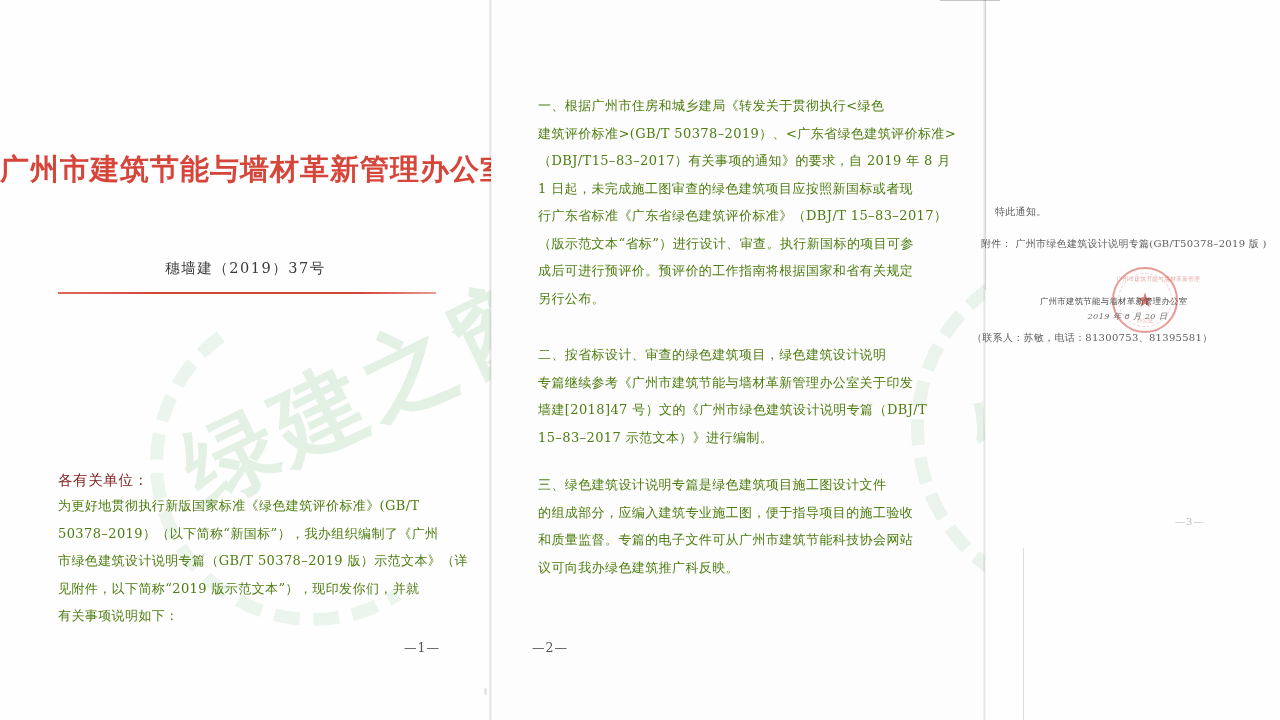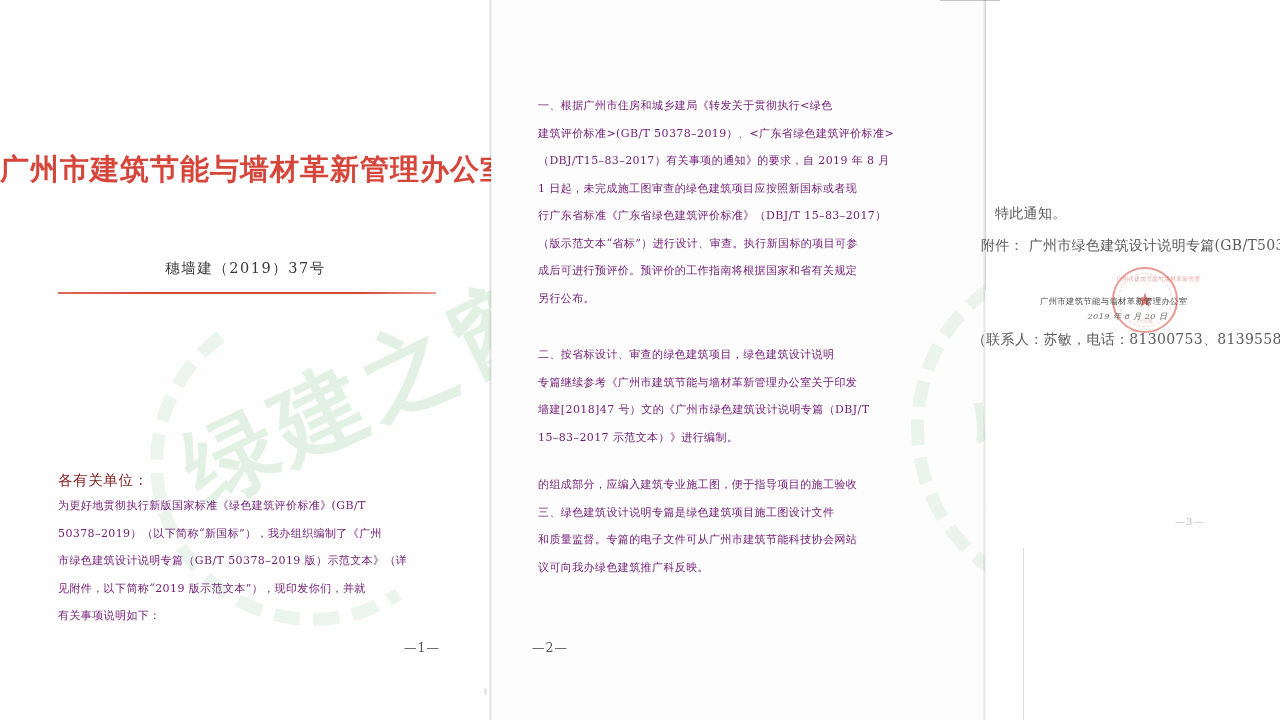--- a/index.html
+++ b/index.html
@@ -100,23 +100,23 @@
     position: absolute;
     top: 471px;
     left: 58px;
     font-size: 14.5px;
     color: #7f1d1d;
     letter-spacing: 0.6px;
   }
 
   .body-para {
     position: absolute;
-    font-size: 11px;
+    font-size: 13px;
     line-height: 27.5px;
-    color: #701a75;
+    color: #4d7c0f;
     letter-spacing: 0.4px;
     text-align: justify;
   }
   .p1-para {
     top: 492px;
     left: 58px;
     width: 383px;
   }
   .p1-para .ln { display:block; white-space:nowrap; }
 
@@ -136,21 +136,21 @@
     width: 400px;
   }
   .p2-para .ln { display:block; white-space:nowrap; }
   .p2-a { top: 92px; }
   .p2-b { top: 341px; }
   .p2-c { top: 471px; }
 
   
   .p3-text {
     position: absolute;
-    font-size: 14px;
+    font-size: 10px;
     color: #5c5c5c;
     letter-spacing: 0.3px;
     white-space: nowrap;
   }
   .p3-notice { top: 205px; left: 995px; }
   .p3-attach { top: 237px; left: 981px; }
   .p3-contact { top: 331px; left: 972px; }
 
   .sign-block {
     position: absolute;
@@ -315,22 +315,22 @@
   </div>
 
   <div class="body-para p2-para p2-b">
     <span class="ln">二、按省标设计、审查的绿色建筑项目，绿色建筑设计说明</span>
     <span class="ln">专篇继续参考《广州市建筑节能与墙材革新管理办公室关于印发</span>
     <span class="ln">墙建[2018]47 号）文的《广州市绿色建筑设计说明专篇（DBJ/T</span>
     <span class="ln">15–83–2017 示范文本）》进行编制。</span>
   </div>
 
   <div class="body-para p2-para p2-c">
+    <span class="ln">三、绿色建筑设计说明专篇是绿色建筑项目施工图设计文件</span>
     <span class="ln">的组成部分，应编入建筑专业施工图，便于指导项目的施工验收</span>
-    <span class="ln">三、绿色建筑设计说明专篇是绿色建筑项目施工图设计文件</span>
     <span class="ln">和质量监督。专篇的电子文件可从广州市建筑节能科技协会网站</span>
     <span class="ln">议可向我办绿色建筑推广科反映。</span>
   </div>
 
   <div class="page page-3"></div>
 
   <div class="p3-text p3-notice">特此通知。</div>
   <div class="p3-text p3-attach">附件： 广州市绿色建筑设计说明专篇(GB/T50378–2019 版 )</div>
 
   <div class="seal">

